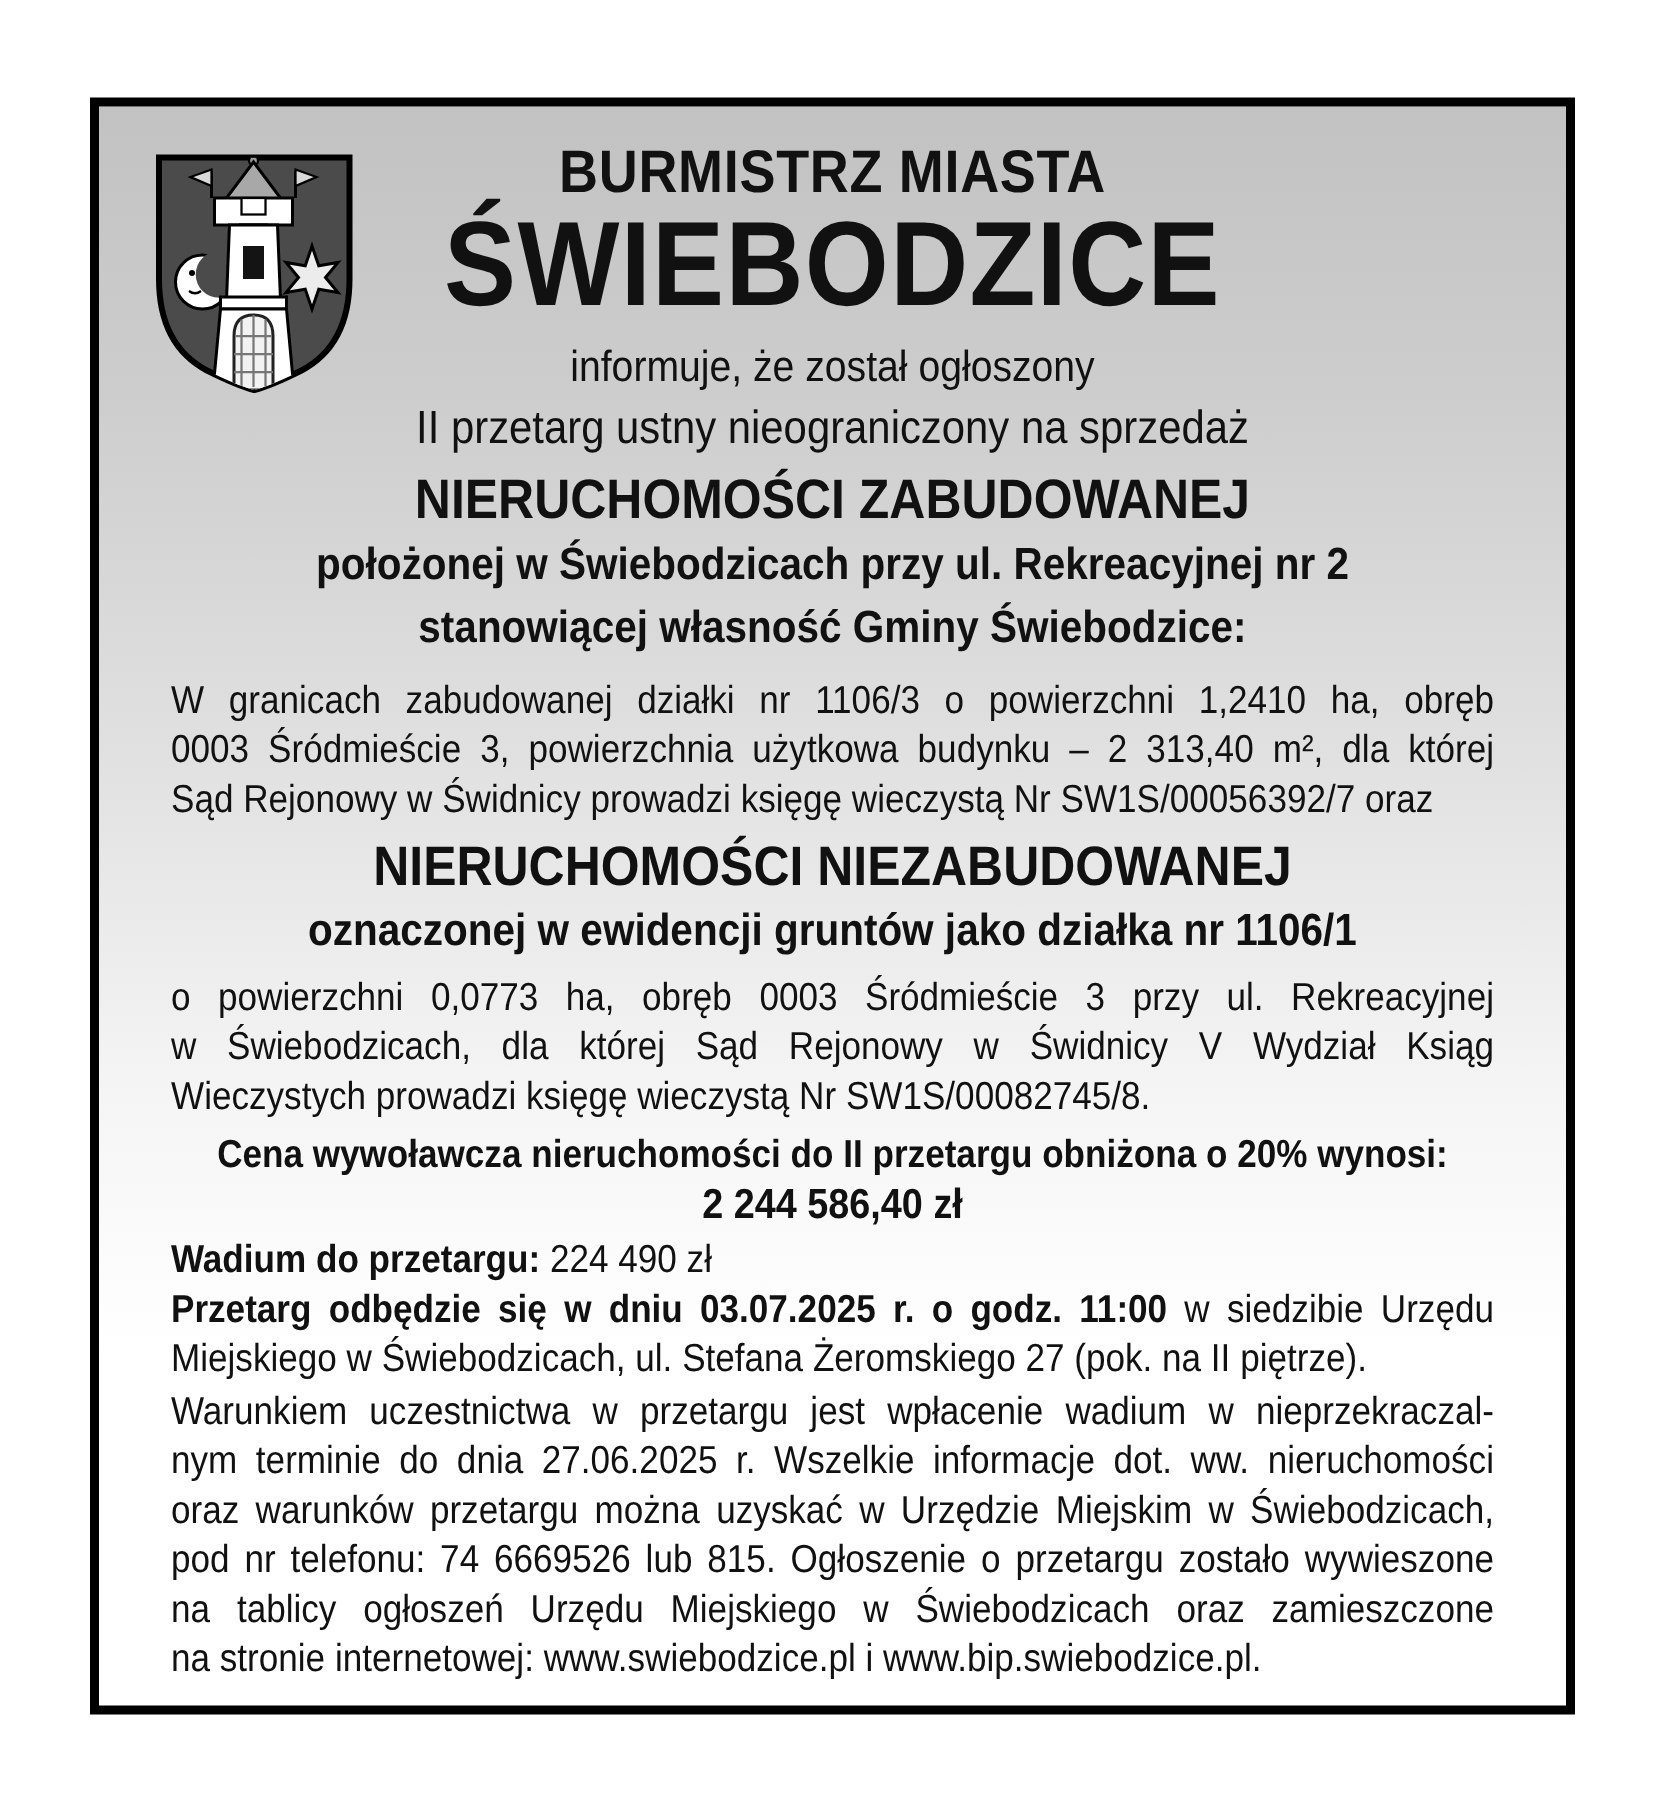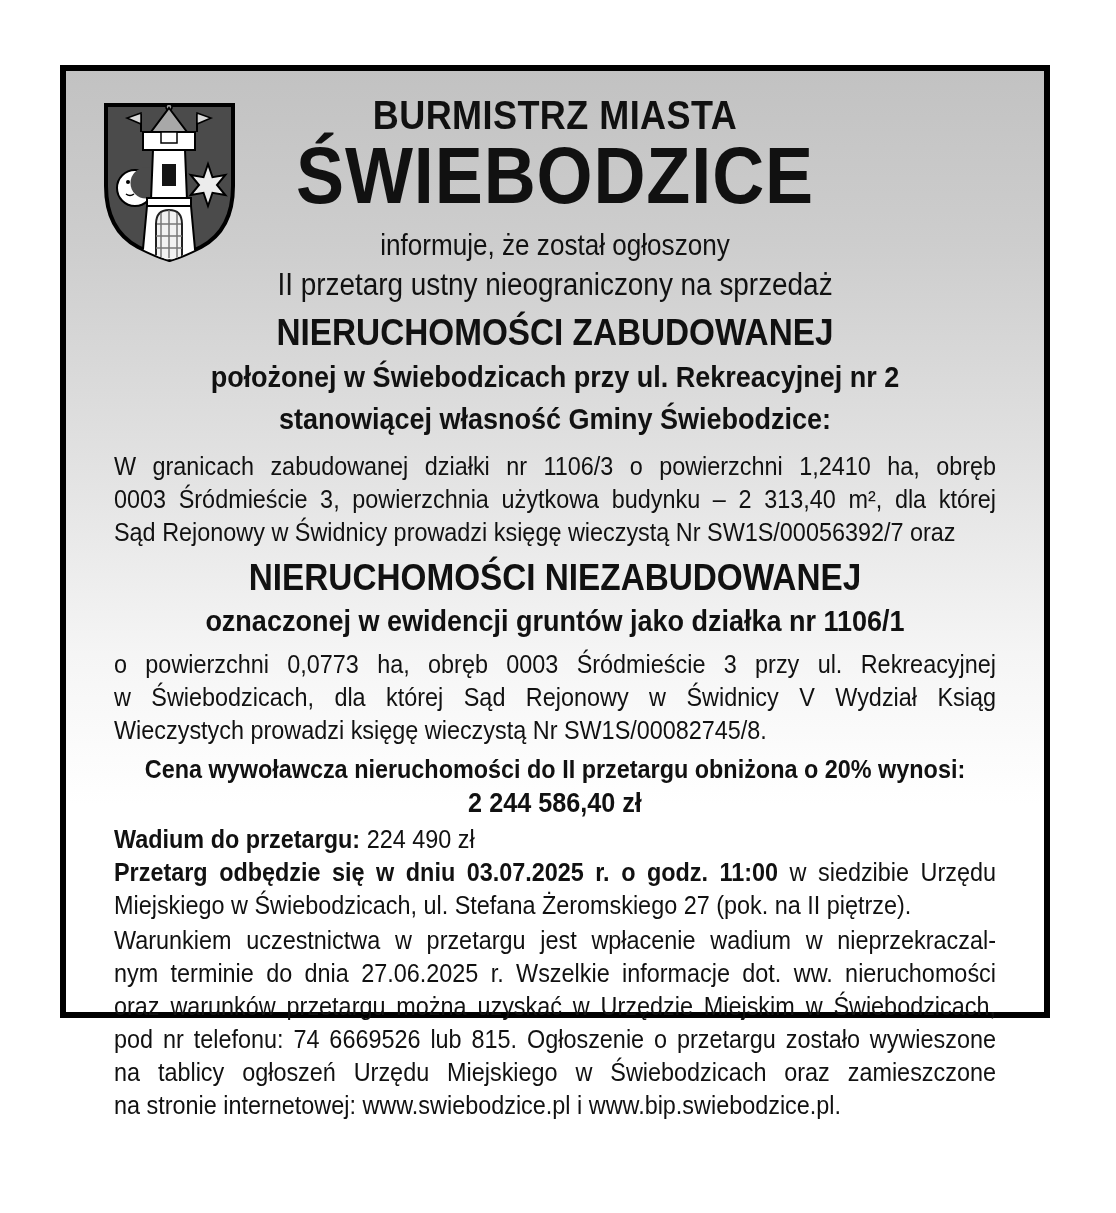--- a/index.html
+++ b/index.html
@@ -2,21 +2,21 @@
 <html lang="pl"><head>
 <meta charset="utf-8">
 <style>
   html,body { margin:0; padding:0; }
   body {
     width:1116px; height:1213px; background:#ffffff; position:relative;
     font-family:"Liberation Sans", sans-serif; color:#111;
     -webkit-font-smoothing:antialiased;
   }
   .notice-box {
-    position:absolute; left:60px; top:65px; width:990px; height:953px;
+    position:absolute; left:60px; top:65px; width:990px; height:1078px;
     box-sizing:border-box; border:6px solid #000;
     background:linear-gradient(180deg,#c2c2c2 0%,#cdcdcd 18%,#e2e2e2 42%,#f5f5f5 62%,#ffffff 78%,#ffffff 100%);
     padding:24px 48px 0 48px;
   }
   .crest {
     position:absolute; left:35px; top:29px; width:137px; height:164px;
   }
   
   .condense {
     transform:scaleX(0.9); transform-origin:50% 0;

